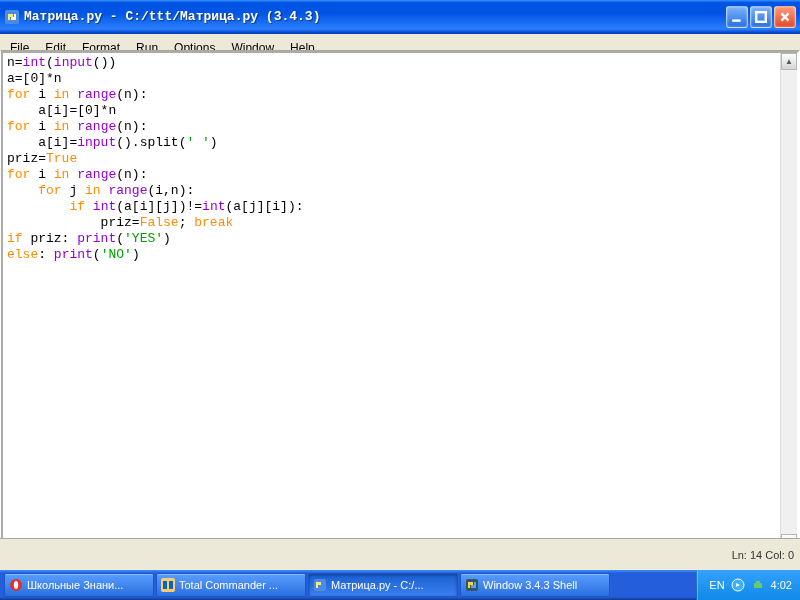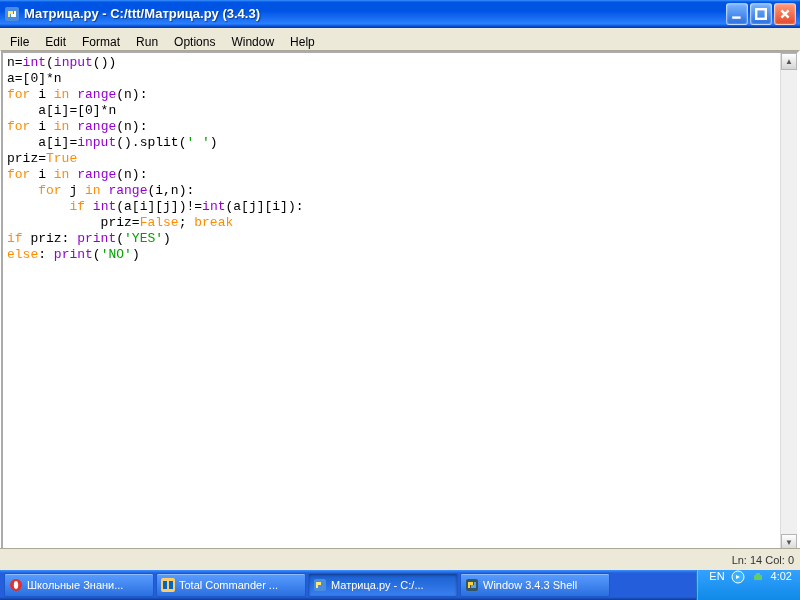--- a/index.html
+++ b/index.html
@@ -1,52 +1,52 @@
 <!DOCTYPE html>
 <html><head>
 <meta charset="utf-8">
 <style>
   * { margin:0; padding:0; box-sizing:border-box; }
   html,body { width:800px; height:600px; overflow:hidden; font-family:"Tahoma",sans-serif; font-size:11px; background:#ece9d8; }
   
   .titlebar {
-    height:28px;
+    height:34px;
     background:linear-gradient(to bottom,#3a92ff 0%,#0054e3 8%,#0054e3 40%,#2b7fff 88%,#0040c0 100%);
     display:flex; align-items:center; color:#fff; font-weight:bold; font-size:13px;
-    padding-left:4px; border-bottom:1px solid #0040b0;
+    padding-left:4px; border-bottom:1px solid #0040b0;font-family:Liberation Mono, monospace;
   }
   .titlebar .icon { width:16px; height:16px; margin-right:4px; display:flex; align-items:center; justify-content:center;}
   .titlebar .icon svg{width:16px;height:16px;}
   .titlebar .title { flex:1; text-shadow:1px 1px 1px rgba(0,0,0,.45);}
   .winbtns { display:flex; gap:2px; margin-right:4px;}
   .winbtn { width:22px; height:22px; border-radius:3px; display:flex;align-items:center;justify-content:center; font-weight:bold; color:#fff; border:1px solid rgba(255,255,255,.55); box-shadow:inset 0 0 2px rgba(255,255,255,.6);}
   .winbtn.min,.winbtn.max{ background:linear-gradient(to bottom,#7ab3ff,#2a6fe0);}
   .winbtn.close{ background:linear-gradient(to bottom,#ff9a7a,#e04a2a);}
   .winbtn svg{width:12px;height:12px;}
   
   .menubar { height:28px; background:#ece9d8; display:flex; align-items:center; padding:0 2px; border-bottom:1px solid #c8c4b2; font-size:12px;}
   .menuitem { padding:2px 8px; cursor:default;}
   
   .editor { position:absolute; top:50px; left:0; right:0; bottom:47px; background:#fff; border-top:1px solid #aca899; border-left:1px solid #fff; border-right:1px solid #fff;text-decoration:underline; }
   .innerwrap{ position:absolute; inset:0; border:2px inset #fff;}
   pre.code { font-family:"Courier New",monospace; font-size:13px; line-height:16px; padding:2px 4px; white-space:pre; }
   .kw{ color:#ff8c00;}  
   .bi{ color:#9400d3;}  
   .str{ color:#00a000;}
   
-  .statusbar{ position:absolute; left:0; right:0; bottom:30px; height:22px; background:#ece9d8; border-top:1px solid #aca899; display:flex; justify-content:flex-end; align-items:center; padding:0 6px; font-size:11px; color:#333;}
+  .statusbar{ position:absolute; left:0; right:0; bottom:30px; height:32px; background:#ece9d8; border-top:1px solid #aca899; display:flex; justify-content:flex-end; align-items:center; padding:0 6px; font-size:11px; color:#333;}
   
   .taskbar{ position:absolute; left:0; right:0; bottom:0; height:30px; background:linear-gradient(to bottom,#3a92ff 0%,#245edb 10%,#245edb 90%,#123a90 100%); display:flex; align-items:stretch; color:#fff;}
   .startbtn{ background:linear-gradient(to bottom,#5fbb3a,#3a8a1f); border-radius:0 10px 10px 0; padding:0 16px 0 8px; display:flex; align-items:center; font-style:italic; font-weight:bold; font-size:17px; text-shadow:1px 1px 1px rgba(0,0,0,.4); box-shadow:inset -1px 0 2px rgba(0,0,0,.3);}
   .startbtn .winflag{width:18px;height:18px;margin-right:5px;}
   .tasks{ flex:1; display:flex; align-items:center; gap:2px; padding:3px 4px;}
   .task{ height:24px; min-width:0; flex:1; max-width:150px; background:linear-gradient(to bottom,#5a9dff,#2a6fe0); border:1px solid #1b59c8; border-radius:2px; display:flex; align-items:center; padding:0 4px; font-size:11px; overflow:hidden; white-space:nowrap; box-shadow:inset 0 1px 0 rgba(255,255,255,.3);}
   .task.active{ background:linear-gradient(to bottom,#1a5ed0,#3a80f0); box-shadow:inset 0 1px 3px rgba(0,0,0,.4);}
   .task .ticon{width:14px;height:14px;margin-right:4px;flex-shrink:0;}
-  .tray{ background:linear-gradient(to bottom,#34a1ff,#0f8ae8); display:flex; align-items:flex-start; padding:0 8px 0 12px; gap:6px; font-size:11px; border-left:1px solid rgba(0,0,0,.2); box-shadow:inset 1px 0 0 rgba(255,255,255,.3);}
+  .tray{ background:linear-gradient(to bottom,#34a1ff,#0f8ae8); display:flex; align-items:center; padding:0 8px 0 12px; gap:6px; font-size:11px; border-left:1px solid rgba(0,0,0,.2); box-shadow:inset 1px 0 0 rgba(255,255,255,.3);}
   .tray svg{width:14px;height:14px;}
   
   .sbar-v{ position:absolute; right:0; top:0; bottom:0; width:17px; background:#f0f0f0; border-left:1px solid #ddd;}
   .sbar-btn{ width:16px;height:17px;background:linear-gradient(#fefefe,#d5d5d5);border:1px solid #b5b5b5;display:flex;align-items:center;justify-content:center;font-size:8px;color:#555;}
   .sbar-btn.bt{position:absolute;top:0;}
   .sbar-btn.bb{position:absolute;bottom:0;}
 </style>
 </head>
 <body>
 

